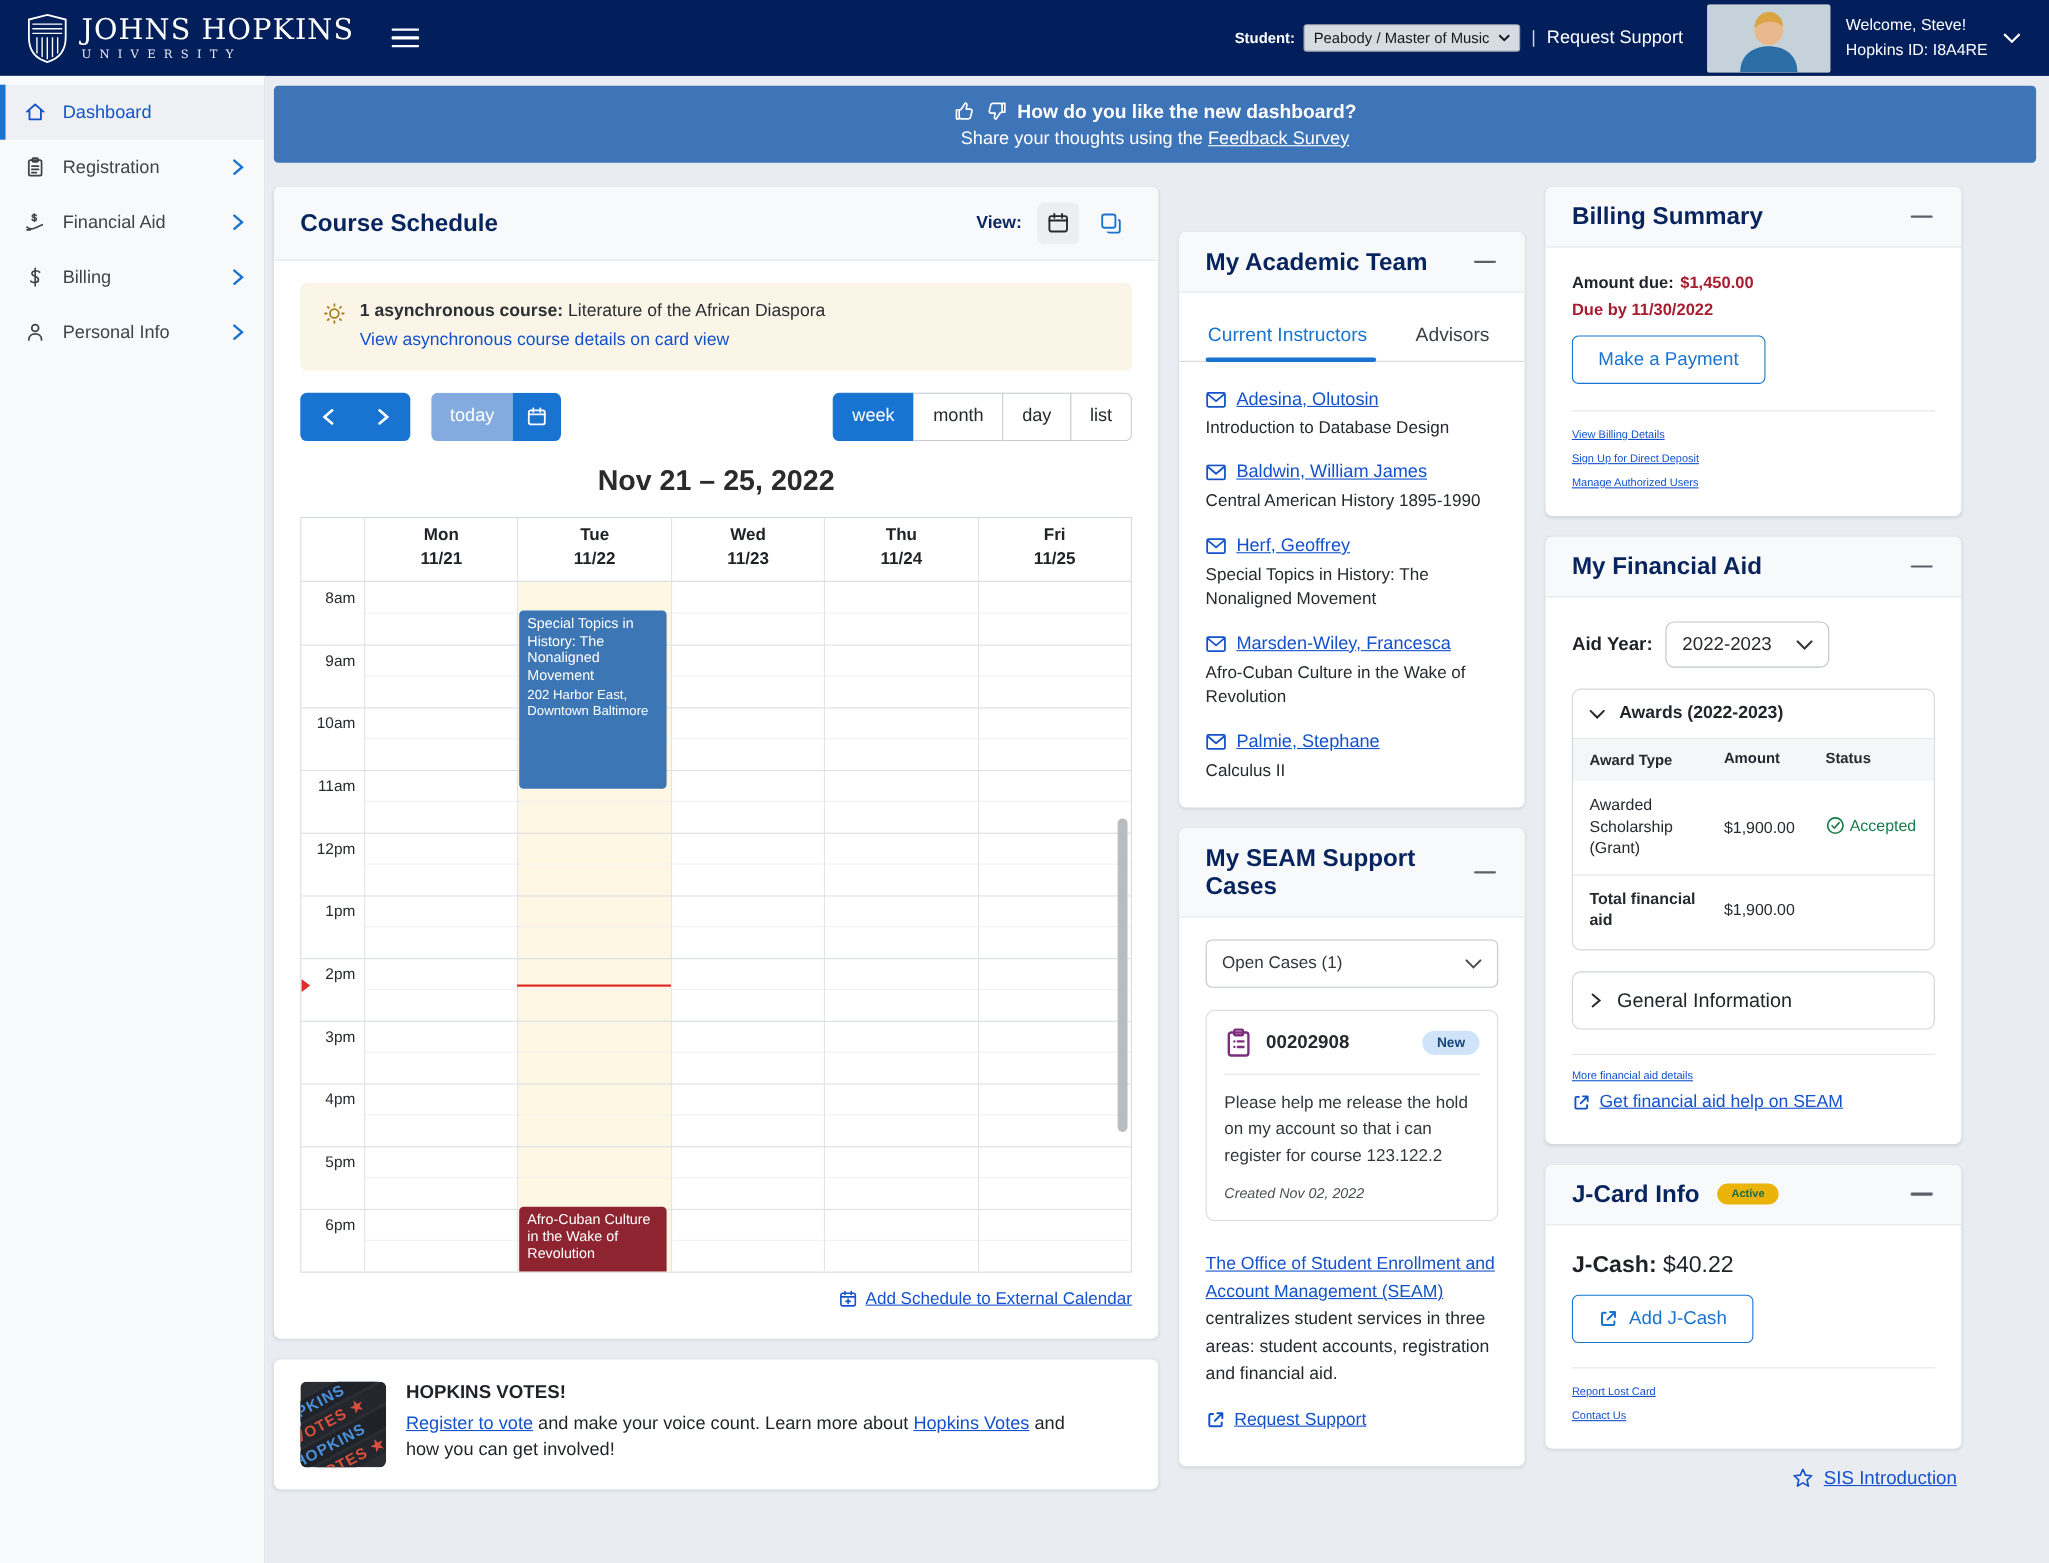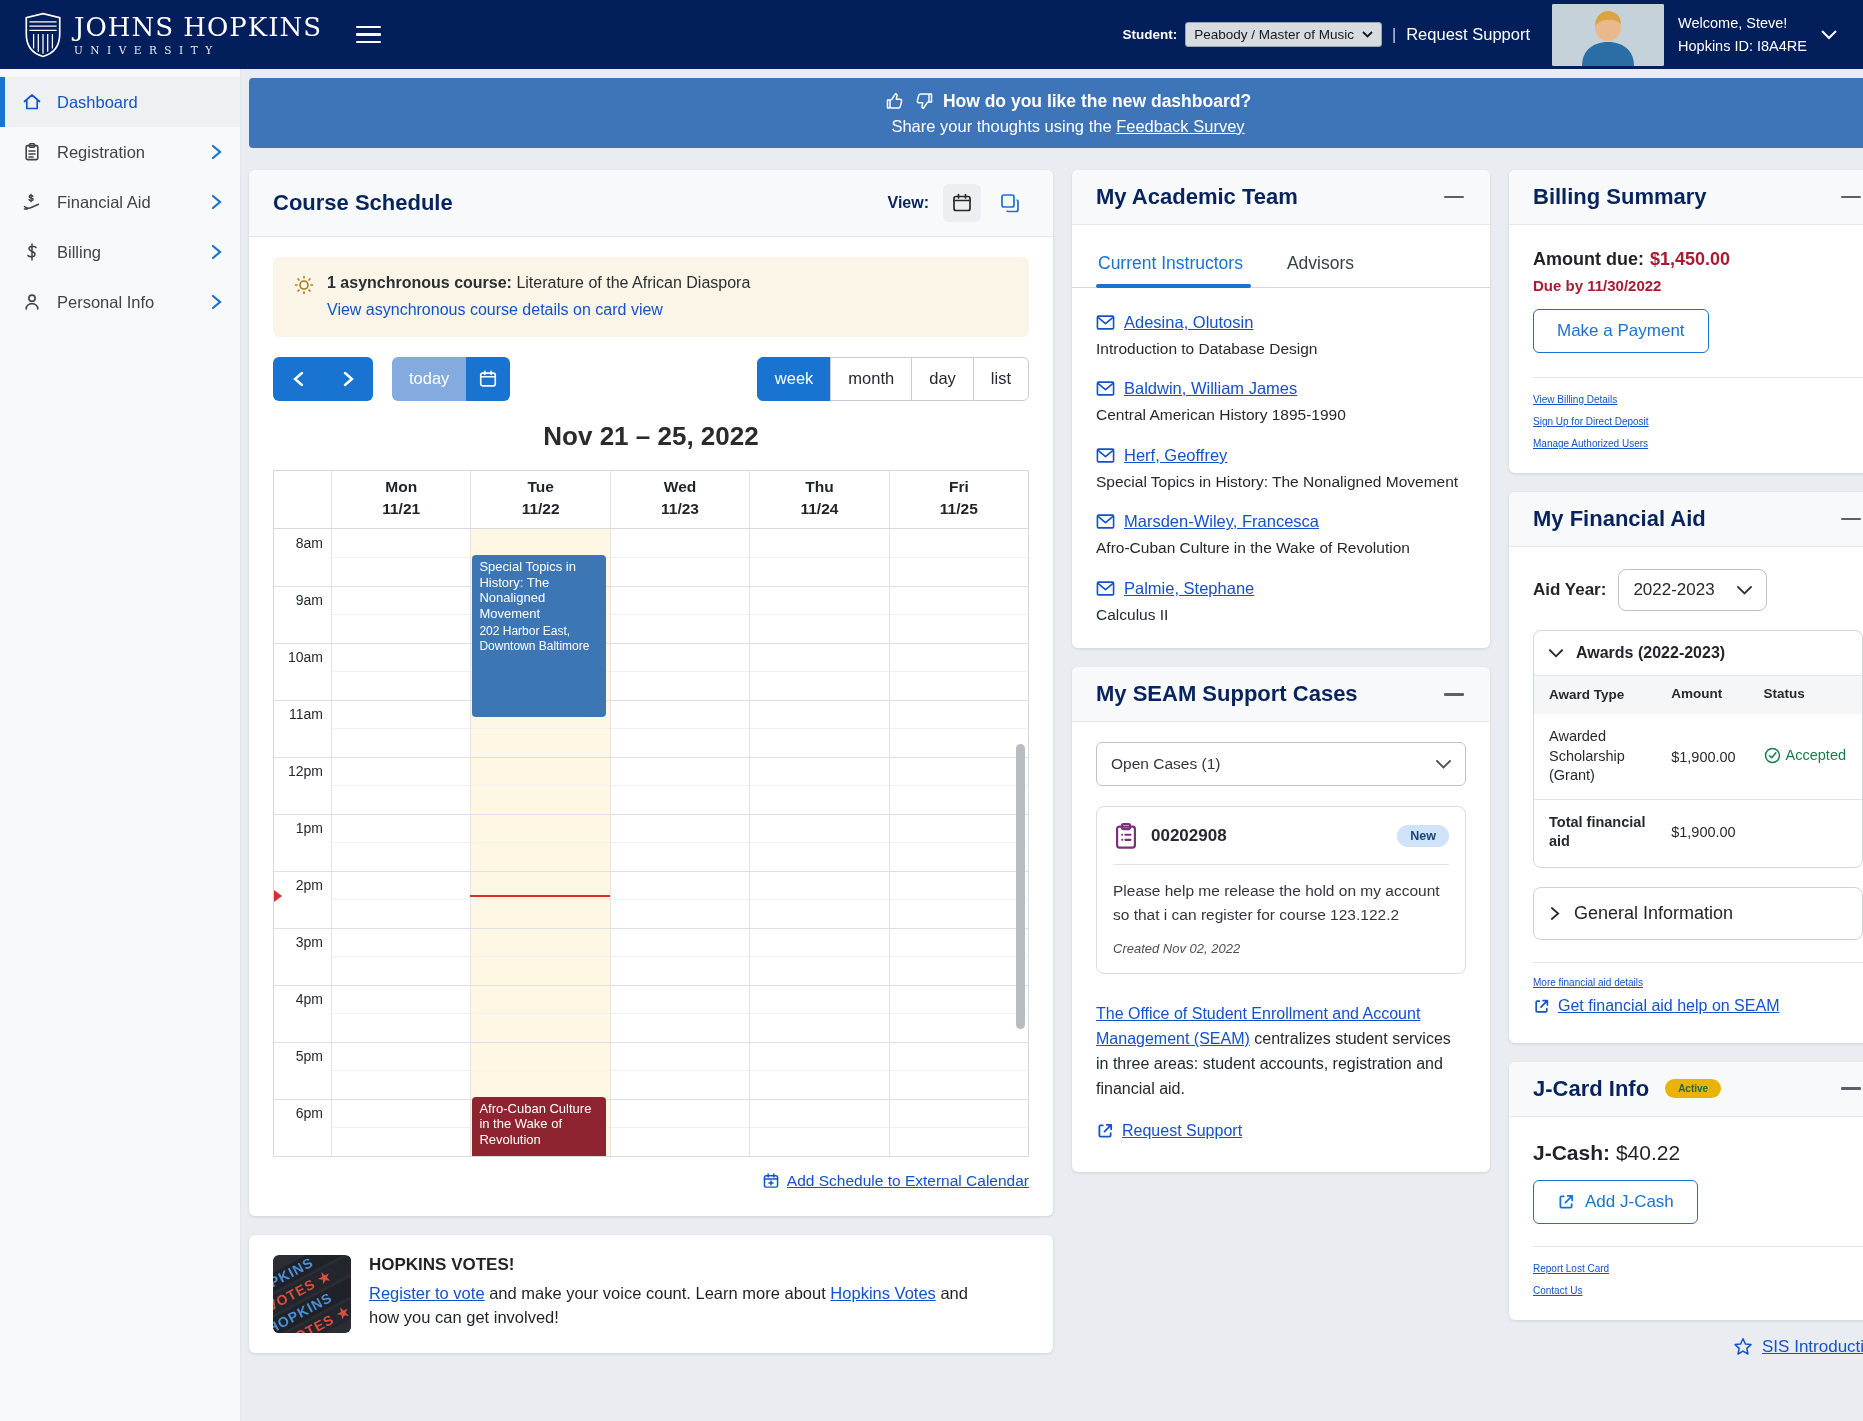--- a/index.html
+++ b/index.html
@@ -52,21 +52,21 @@
   .banner {
     background: #3e74b8; border-radius: 4px; height: 70px; color: #fff;
     display: flex; flex-direction: column; align-items: center; justify-content: center; gap: 5px;
   }
   .banner-line1 { display: flex; align-items: center; gap: 9px; font-size: 17.5px; font-weight: bold; }
   .banner-line2 { font-size: 16.5px; }
   .banner-line2 a { color: #fff; text-decoration: underline; }
 
   .columns { display: flex; gap: 19px; margin-top: 22px; align-items: flex-start; }
   .col-left { width: 804px; flex: none; }
-  .col-mid { width: 418px; flex: none; }
+  .col-mid { width: 314px; flex: none; margin-top: 41px; }
   .col-right { width: 378px; flex: none; }
 
   
   .card { background: #fff; border-radius: 6px; box-shadow: 0 1px 3px rgba(16,24,40,.12); overflow: hidden; }
   .card + .card { margin-top: 19px; }
   .card-header {
     display: flex; align-items: center; padding: 14px 24px; background: #f8f9fa;
     border-bottom: 1px solid #e5e7ea; min-height: 54px;
   }
   .card-title { font-size: 22px; font-weight: bold; color: #07245e; }
@@ -151,21 +151,21 @@
   .case-divider { height: 1px; background: #e2e4e8; margin: 14px 0; }
   .case-desc { font-size: 15.5px; color: #33373c; line-height: 1.55; }
   .case-created { font-size: 13px; font-style: italic; color: #4b4f54; margin-top: 14px; }
   .seam-about { margin-top: 28px; font-size: 16px; line-height: 1.55; color: #26292e; }
   .seam-about a { color: #1452cc; }
   .seam-request { margin-top: 20px; }
   .icon-link { display: inline-flex; align-items: center; gap: 8px; font-size: 16px; color: #1452cc; }
 
   
   .billing-body { padding: 24px; }
-  .amount-row { font-size: 18px; font-weight: bold; color: #1f2327; }
+  .amount-row { font-size: 15px; font-weight: bold; color: #1f2327; }
   .amount-value { color: #a81c31; margin-left: 6px; }
   .due-row { font-size: 15px; font-weight: bold; color: #a81c31; margin-top: 7px; }
   .btn-outline {
     margin-top: 15px; background: #fff; border: 1px solid #1973d0; color: #1973d0; font-size: 17px;
     border-radius: 6px; padding: 11px 23px; cursor: pointer; font-family: inherit; display: inline-flex; align-items: center; gap: 10px;
   }
   .hr { height: 1px; background: #e2e4e8; margin: 24px 0 16px; }
   .stack-link { display: block; font-size: 10px; color: #1452cc; margin-top: 11px; }
   .stack-link:first-of-type { margin-top: 0; }
 

